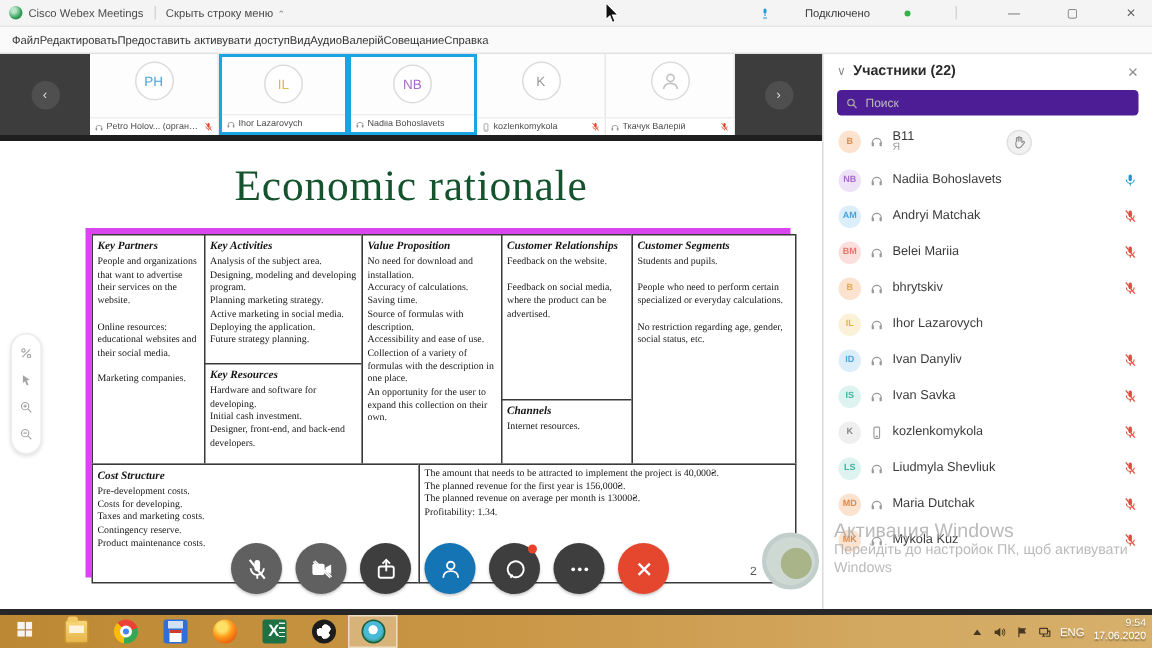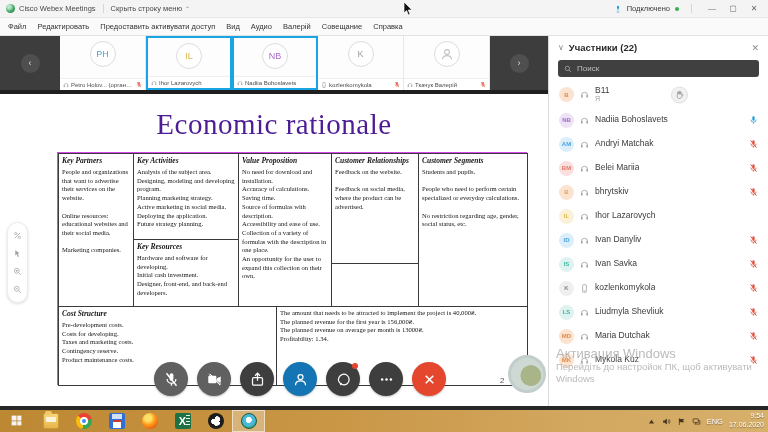--- a/index.html
+++ b/index.html
@@ -9,30 +9,30 @@
     font-family:"Liberation Sans", sans-serif; background:#fff;
     -webkit-font-smoothing:antialiased;
   }
   
   #titlebar { position:absolute; top:0; left:0; width:768px; height:18px;
     background:#f4f4f4; border-bottom:1px solid #e6e6e6; display:flex; align-items:center;
     font-size:7.5px; color:#4a4a4a; padding:0 6px; }
   .webex-logo { width:9px; height:9px; border-radius:50%;
     background:radial-gradient(circle at 35% 32%, #b9e6c9 18%, #35a05a 60%, #1d7b40); margin-right:4px; }
   .tb-sep { width:1px; height:9px; background:#d6d6d6; margin:0 7px; }
-  .tb-right { margin-left:auto; display:flex; align-items:center; gap:5px; }
+  .tb-right { margin-left:auto; display:flex; align-items:center; gap:23px; }
   .conn-dot { width:4px; height:4px; border-radius:50%; background:#35b24a; }
   .conn-txt { color:#3b3b3b; }
   .winbtn { width:16px; height:14px; display:flex; align-items:center; justify-content:center;
     color:#666; font-size:8px; }
   .icon { display:inline-flex; align-items:center; justify-content:center; }
   .icon svg { width:100%; height:100%; display:block; }
   
   #menubar { position:absolute; top:18px; left:0; width:768px; height:18px; background:#fafafa;
-    border-bottom:1px solid #e2e2e2; display:flex; align-items:center; gap:11px;
+    border-bottom:1px solid #e2e2e2; display:flex; align-items:center; 
     padding:0 8px; font-size:7.5px; color:#333; }
   #menubar .menu-item { cursor:default; }
   
   #cursor { position:absolute; left:403px; top:2px; width:10px; height:14px; z-index:60; }
   
   #filmstrip { position:absolute; top:36px; left:0; width:548px; height:54px; display:flex; background:#fff; }
   .film-nav { width:60px; background:#3d3d3d; display:flex; align-items:center; justify-content:center; flex:0 0 auto; }
   .film-nav.right { width:58px; }
   .film-nav-btn { width:19px; height:19px; border-radius:50%; background:#4f4f4f; color:#ddd;
     display:flex; align-items:center; justify-content:center; font-size:9px; }
@@ -48,22 +48,22 @@
   .tile-name .mini-ic { width:6px; height:6px; color:#8d8d8d; flex:0 0 auto; }
   .tile-name .mute-ic { width:6px; height:7px; color:#e0462e; margin-left:auto; flex:0 0 auto; }
   #film-underbar { position:absolute; top:90px; left:0; width:548px; height:4px; background:#1f1f1f; }
   
   #content { position:absolute; top:94px; left:0; width:548px; height:312px; background:#fff; }
   #tool-pill { position:absolute; left:7px; top:128px; width:21px; padding:8px 0; background:#fff;
     border:1px solid #ececec; border-radius:11px; box-shadow:0 1px 3px rgba(0,0,0,.14);
     display:flex; flex-direction:column; align-items:center; gap:9px; color:#a3a3a3; z-index:5; }
   #tool-pill .icon { width:9px; height:9px; }
   #slide-title { position:absolute; top:14px; left:0; width:548px; text-align:center;
-    font-family:"Liberation Serif", serif; font-size:29px; color:#4c1d95; letter-spacing:.5px; }
-  #canvas { position:absolute; left:57px; top:58px; width:470px; height:233px; border:1px solid #d946ef; }
+    font-family:"Liberation Serif", serif; font-size:29px; color:#14532d; letter-spacing:.5px; }
+  #canvas { position:absolute; left:57px; top:58px; width:470px; height:233px; border:4px solid #d946ef; }
   .cell { position:absolute; border:1px solid #3a3a3a; background:#fff; padding:2px 3px;
     font-family:"Liberation Serif", serif; color:#151515; overflow:hidden; }
   .cell-h { font-size:7.5px; font-weight:bold; font-style:italic; margin-bottom:3px; }
   .cell-b { font-size:6.6px; line-height:1.32; white-space:pre-line; }
   #cell-kp { left:0; top:0; width:76px; height:154px; }
   #cell-ka { left:75px; top:0; width:106px; height:87px; }
   #cell-kr { left:75px; top:86px; width:106px; height:68px; }
   #cell-vp { left:180px; top:0; width:94px; height:154px; }
   #cell-cr { left:273px; top:0; width:88px; height:111px; }
   #cell-ch { left:273px; top:110px; width:88px; height:44px; }
@@ -80,21 +80,21 @@
   #webcam-bubble { position:absolute; left:508px; top:355px; width:38px; height:38px; border-radius:50%;
     background:radial-gradient(circle at 62% 55%, #a9b489 0 38%, #cfd9d4 40% 72%, #aebfba 100%);
     border:3px solid #c2cecb; z-index:21; }
   
   #panel { position:absolute; left:548px; top:36px; width:220px; height:370px; background:#fff;
     border-left:1px solid #dadada; overflow:hidden; }
   #panel-header { height:23px; display:flex; align-items:center; gap:5px; padding:0 9px;
     font-size:9.5px; font-weight:bold; color:#2a2a2a; }
   #panel-header .chev { color:#8c8c8c; font-size:8px; font-weight:normal; }
   #panel-close { margin-left:auto; color:#8c8c8c; font-size:9px; font-weight:normal; }
-  #search-box { margin:1px 9px 4px; height:17px; background:#404040; border-radius:3px;
+  #search-box { margin:1px 9px 4px; height:17px; background:#4c1d95; border-radius:3px;
     display:flex; align-items:center; gap:5px; padding:0 6px; }
   #search-box .icon { width:8px; height:8px; color:#a8a8a8; }
   #search-box .ph { font-size:8px; color:#bdbdbd; }
   #plist { display:flex; flex-direction:column; }
   .prow { display:flex; align-items:center; gap:6px; padding-left:10px; height:24px; position:relative; }
   .prow.tall { height:27px; }
   .pav { width:15px; height:15px; border-radius:50%; display:flex; align-items:center; justify-content:center;
     font-size:6px; font-weight:bold; flex:0 0 auto; position:relative; }
   .pdev { width:9px; height:9px; color:#9a9a9a; flex:0 0 auto; }
   .ptxt { display:flex; flex-direction:column; line-height:1.15; overflow:hidden; }
@@ -364,20 +364,24 @@
 Accessibility and ease of use.
 Collection of a variety of formulas with the description in one place.
 An opportunity for the user to expand this collection on their own.</div>
       </div>
       <div class="cell" id="cell-cr">
         <div class="cell-h">Customer Relationships</div>
         <div class="cell-b">Feedback on the website.
 
 Feedback on social media, where the product can be advertised.</div>
       </div>
+      <div class="cell" id="cell-ch">
+        <div class="cell-h">Channels</div>
+        <div class="cell-b">Internet resources.</div>
+      </div>
       <div class="cell" id="cell-cs">
         <div class="cell-h">Customer Segments</div>
         <div class="cell-b">Students and pupils.
 
 People who need to perform certain specialized or everyday calculations.
 
 No restriction regarding age, gender, social status, etc.</div>
       </div>
       <div class="cell" id="cell-cost">
         <div class="cell-h">Cost Structure</div>

